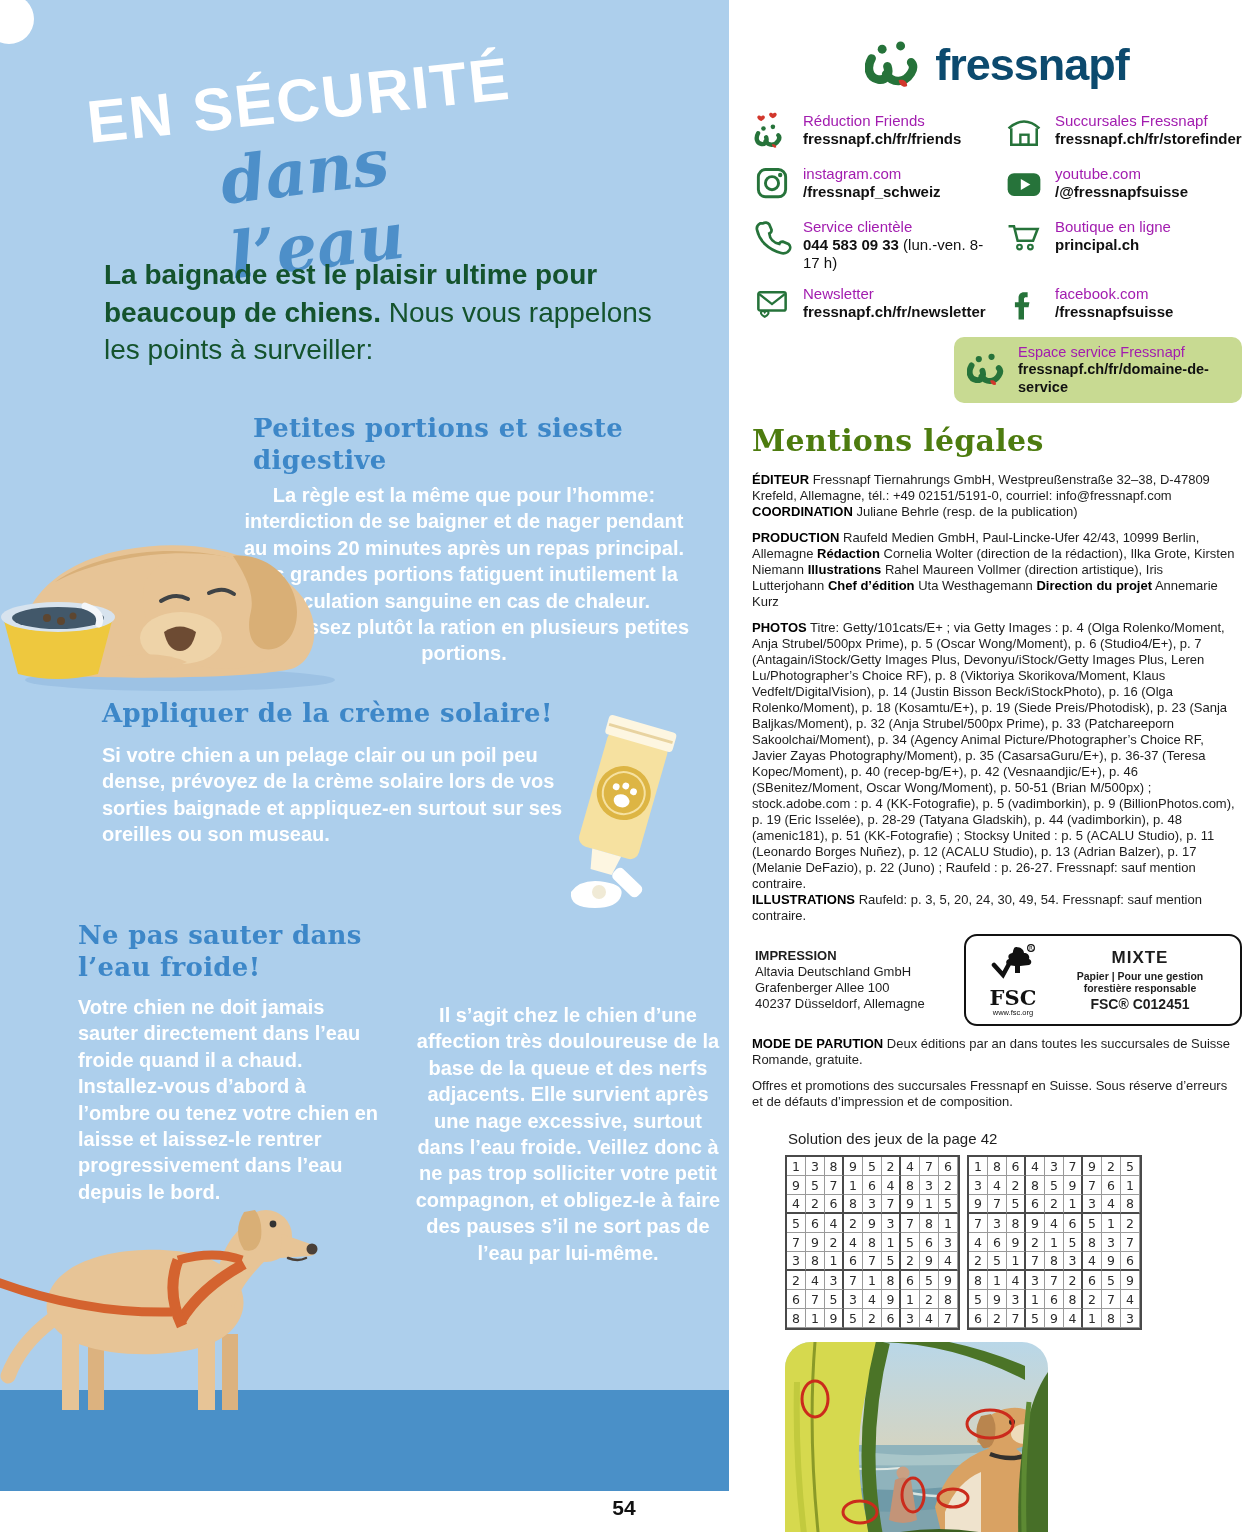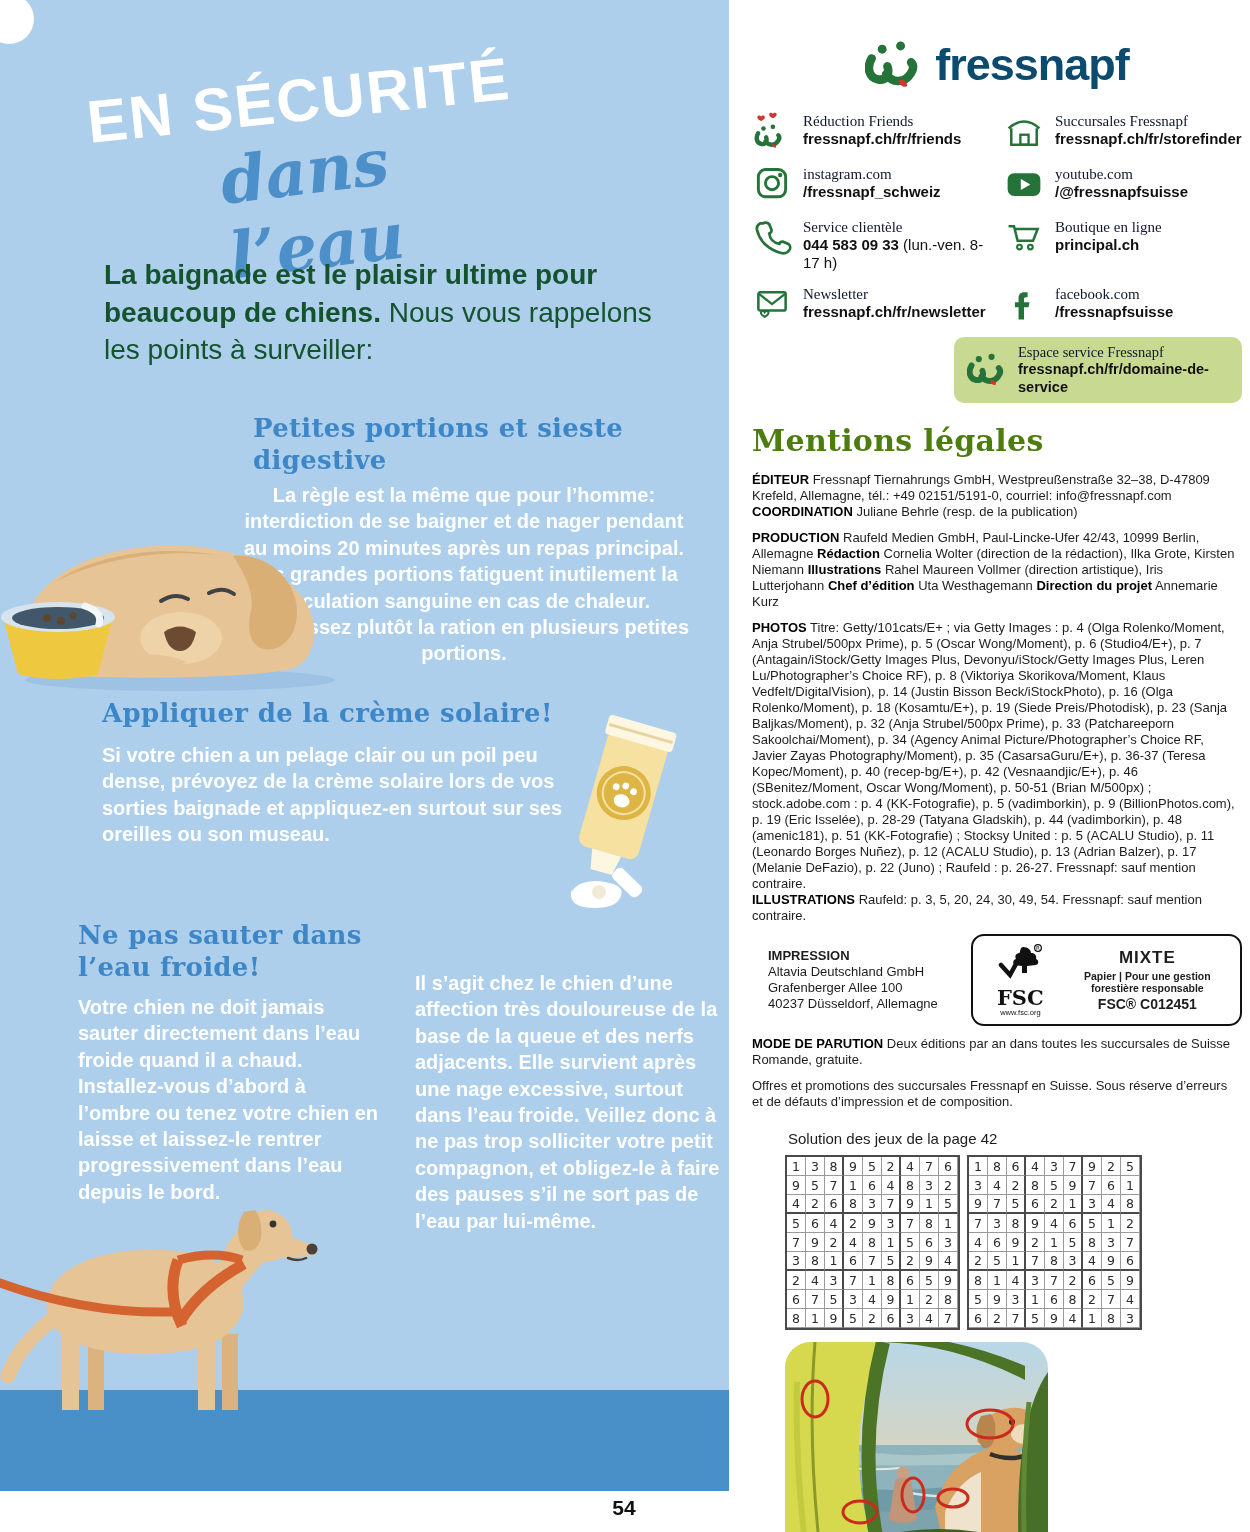--- a/index.html
+++ b/index.html
@@ -26,55 +26,55 @@
       font-weight:bold;font-size:26px;line-height:1.22;letter-spacing:.3px;z-index:3;}
   .sec-b{position:absolute;color:#fff;font-weight:bold;font-size:20px;line-height:1.32;z-index:3;}
 
   #sec1-h{left:253px;top:413px;width:420px;}
   #sec1-b{left:238px;top:482px;width:452px;text-align:center;}
   #sec2-h{left:102px;top:698px;width:500px;}
   #sec2-b{left:102px;top:742px;width:472px;}
   #sec3-h{left:78px;top:920px;width:300px;}
   #sec3-b{left:78px;top:994px;width:302px;}
   #sec4-h{left:415px;top:920px;width:320px;}
-  #sec4-b{left:415px;top:970px;width:306px;}
+  #sec4-b{left:415px;top:1002px;width:306px;text-align:center;}
 
   .illu{position:absolute;z-index:3;}
   #illu-sleep{left:-5px;top:460px;width:340px;height:238px;}
   #illu-tube{left:533px;top:710px;width:182px;height:208px;}
   #illu-stand{left:-8px;top:1192px;width:342px;height:220px;z-index:4;}
 
   .page-num{position:absolute;left:594px;top:1496px;width:60px;text-align:center;
       font-size:21px;font-weight:bold;color:#111;z-index:5;}
 
   
   .right-col{position:absolute;left:752px;top:34px;width:490px;color:#1d1d1d;}
 
   .logo-row{display:flex;justify-content:center;align-items:center;gap:12px;height:62px;}
   .logo-row .wordmark{font-size:45px;font-weight:800;color:#0c4a6e;letter-spacing:-1px;}
   .brand-icon{width:58px;height:50px;color:#26733a;}
 
   .contacts{display:grid;grid-template-columns:1fr 1fr;column-gap:14px;row-gap:13px;margin-top:16px;}
   .c-item{display:flex;gap:11px;align-items:flex-start;}
   .c-icon{width:40px;height:40px;flex:0 0 40px;color:#26733a;}
   .c-txt{font-size:15px;line-height:1.2;}
-  .c-txt .lab{display:block;color:#0f172a;font-family:Liberation Serif, serif;}
+  .c-txt .lab{display:block;color:#a21caf;}
   .c-txt .val{display:block;font-weight:bold;color:#111;}
 
   .service-pill{display:flex;align-items:center;gap:11px;background:#c8da92;border-radius:10px;
       padding:7px 13px;width:262px;margin:12px 0 0 auto;}
   .service-pill .c-txt{font-size:14.5px;}
 
   h2.mentions{font-family:"DejaVu Serif",serif;font-weight:bold;font-size:30px;
       color:#4d7c0f;margin:20px 0 14px 0;letter-spacing:.3px;}
 
   .legal{font-size:13px;line-height:16px;color:#1d1d1d;margin:0 0 10px 0;width:486px;}
   .legal b{color:#000;}
 
-  .imp-row{display:flex;gap:16px;align-items:center;margin:6px 0 10px 16px;}
+  .imp-row{display:flex;gap:16px;align-items:center;margin:6px 0 10px 3px;}
   .imp-block{width:196px;font-size:13px;line-height:16px;}
   .fsc-box{border:2px solid #111;border-radius:13px;padding:7px 10px;display:flex;gap:12px;
       align-items:center;width:258px;}
   .fsc-left{width:74px;text-align:center;}
   .fsc-left .fsc-acronym{font-family:"DejaVu Serif",serif;font-weight:bold;font-size:21px;line-height:1;color:#111;}
   .fsc-left .fsc-url{font-size:7.5px;color:#111;}
   .fsc-right{width:156px;text-align:center;}
   .fsc-right .grade{font-size:17px;font-weight:bold;letter-spacing:1px;}
   .fsc-right .desc{font-size:10.5px;font-weight:bold;line-height:1.15;margin:2px 0;}
   .fsc-right .code{font-size:14px;font-weight:bold;margin-top:2px;}

